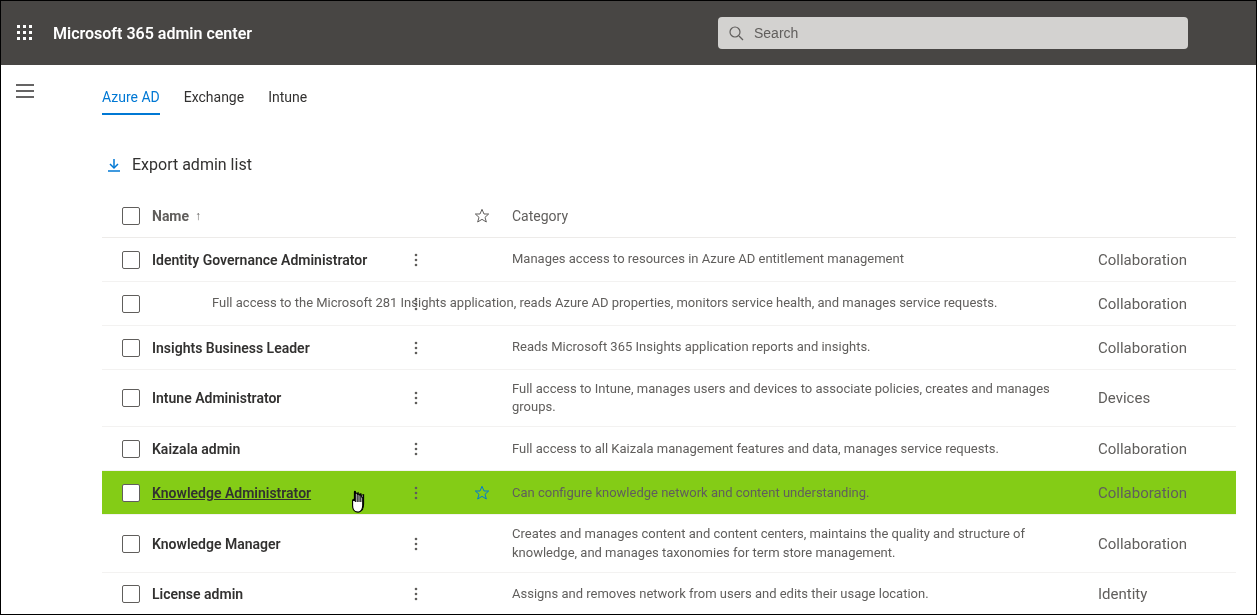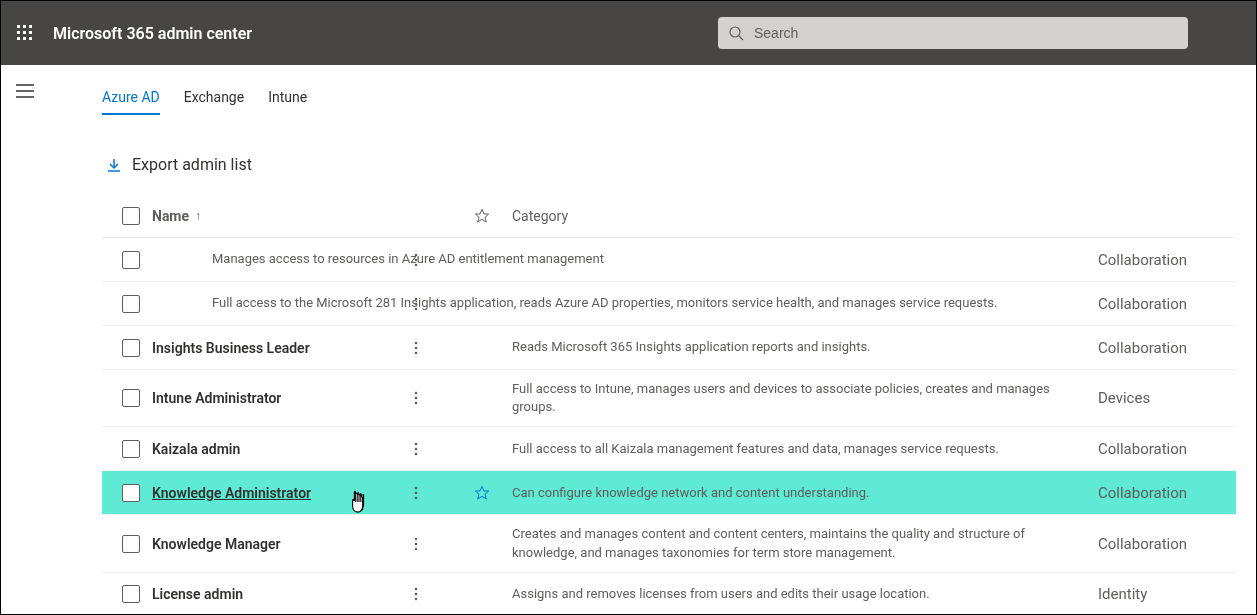--- a/index.html
+++ b/index.html
@@ -128,21 +128,21 @@
   .star-icon svg { width: 16px; height: 16px; }
   .row {
     display: flex;
     align-items: center;
     min-height: 44px;
     padding: 10px 8px;
     border-bottom: 1px solid #f3f2f1;
     font-size: 14px;
     position: relative;
   }
-  .row.hovered { background: #5eead4; }
+  .row.hovered { background: #84cc16; }
   .row .col-name { font-weight: 600; color: #323130; }
   .row.hovered .col-name .name-text { text-decoration: underline; }
   .row .col-desc { color: #605e5c; font-size: 13px; line-height: 1.4; }
   .row .col-cat { color: #605e5c; font-size: 15px; }
   .more-btn {
     width: 20px;
     display: flex;
     justify-content: center;
     cursor: pointer;
     margin-left: -24px;
@@ -240,20 +240,23 @@
           </svg>
         </div>
         <div class="col-cat">Category</div>
       </div>
 
       <div id="rows-container">
           <div class="row">
             <div class="col-check">
               <div class="checkbox"></div>
             </div>
+            <div class="col-name">
+              <span class="name-text">Identity Governance Administrator</span>
+            </div>
             <div class="more-btn">
               <svg viewBox="0 0 4 14">
                 <circle cx="2" cy="2" r="1.3"></circle>
                 <circle cx="2" cy="7" r="1.3"></circle>
                 <circle cx="2" cy="12" r="1.3"></circle>
               </svg>
             </div>
             <div class="fav-star"></div>
             <div class="col-desc">Manages access to resources in Azure AD entitlement management</div>
             <div class="col-cat">Collaboration</div>
@@ -379,19 +382,19 @@
               <span class="name-text">License admin</span>
             </div>
             <div class="more-btn">
               <svg viewBox="0 0 4 14">
                 <circle cx="2" cy="2" r="1.3"></circle>
                 <circle cx="2" cy="7" r="1.3"></circle>
                 <circle cx="2" cy="12" r="1.3"></circle>
               </svg>
             </div>
             <div class="fav-star"></div>
-            <div class="col-desc">Assigns and removes licenses from users and edits their usage location.</div>
+            <div class="col-desc">Assigns and removes network from users and edits their usage location.</div>
             <div class="col-cat">Identity</div>
           </div>
         </div>
     </div>
   </div>
 </div>
 
 </body></html>

